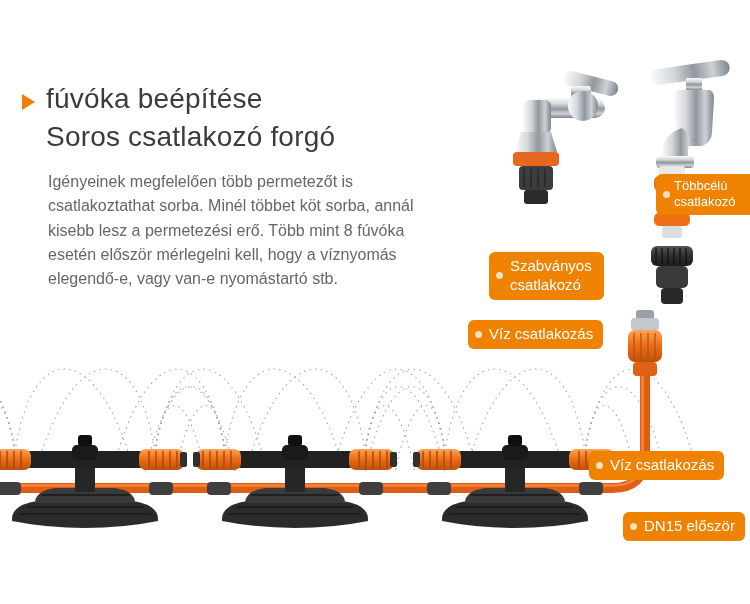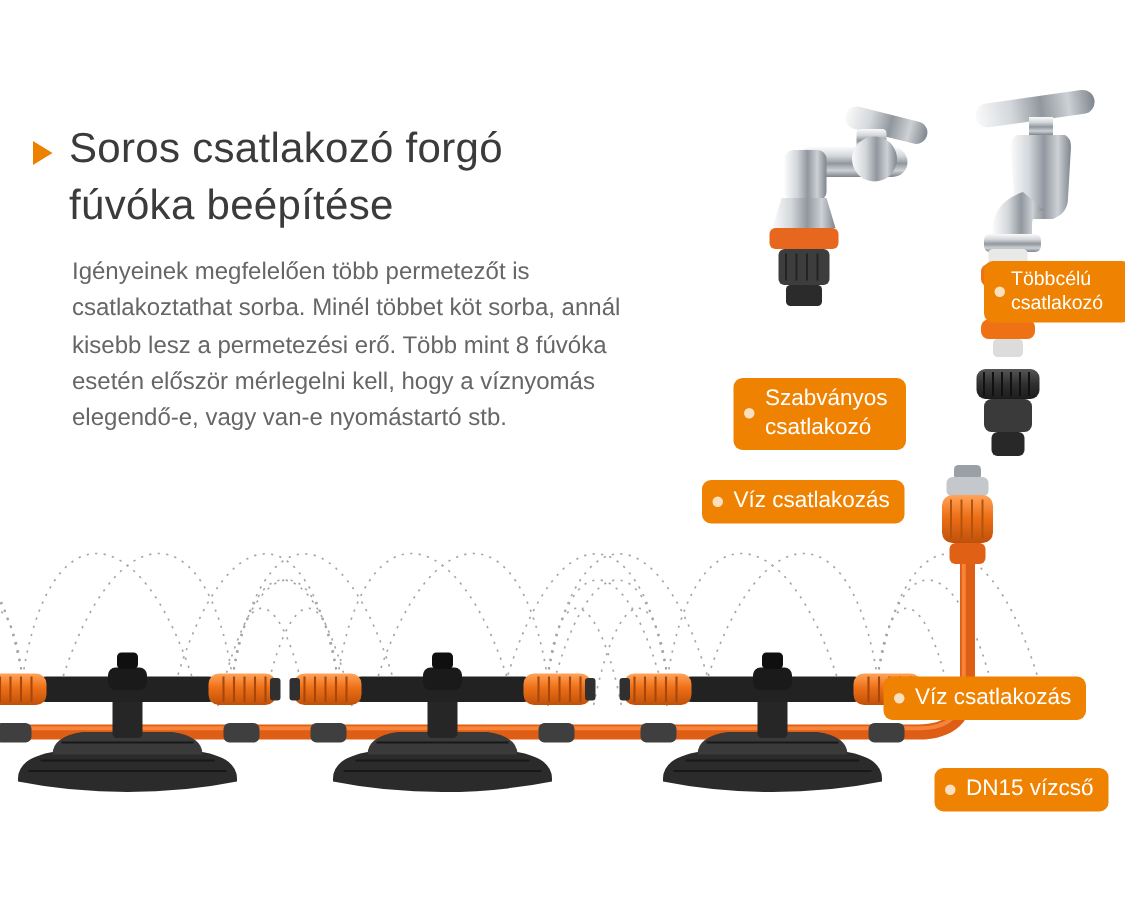--- a/index.html
+++ b/index.html
@@ -161,32 +161,32 @@
       <rect x="-14" y="8" width="28" height="13" rx="4" fill="#c4c8cc"></rect>
       <rect x="-17" y="20" width="34" height="32" rx="7" fill="url(#orangeNozzle)"></rect>
       <path d="M-11,23 L-11,49 M-4,23 L-4,49 M3,23 L3,49 M10,23 L10,49" stroke="#b1530d" stroke-width="1.3"></path>
       <rect x="-12" y="52" width="24" height="14" rx="4" fill="#E06015"></rect>
     </g>
   </svg>
 
   <header class="header">
     <span class="tri"></span>
     <h1 class="title">
+      <span>fúvóka beépítése</span>
       <span>Soros csatlakozó forgó</span>
-      <span>fúvóka beépítése</span>
     </h1>
     <p class="desc">Igényeinek megfelelően több permetezőt is
 csatlakoztathat sorba. Minél többet köt sorba, annál
 kisebb lesz a permetezési erő. Több mint 8 fúvóka
 esetén először mérlegelni kell, hogy a víznyomás
 elegendő-e, vagy van-e nyomástartó stb.</p>
   </header>
 
   <div class="callout small" style="left:656px;top:174px;width:72px;">Többcélú csatlakozó</div>
 
   <div class="callout" style="left:489px;top:252px;width:84px;">Szabványos csatlakozó</div>
 
   <div class="callout" style="left:468px;top:320px;">Víz csatlakozás</div>
 
   <div class="callout" style="left:589px;top:451px;">Víz csatlakozás</div>
 
-  <div class="callout" style="left:623px;top:512px;">DN15 vízcső</div>
+  <div class="callout" style="left:623px;top:512px;">DN15 először</div>
 </div>
 
 </body></html>

